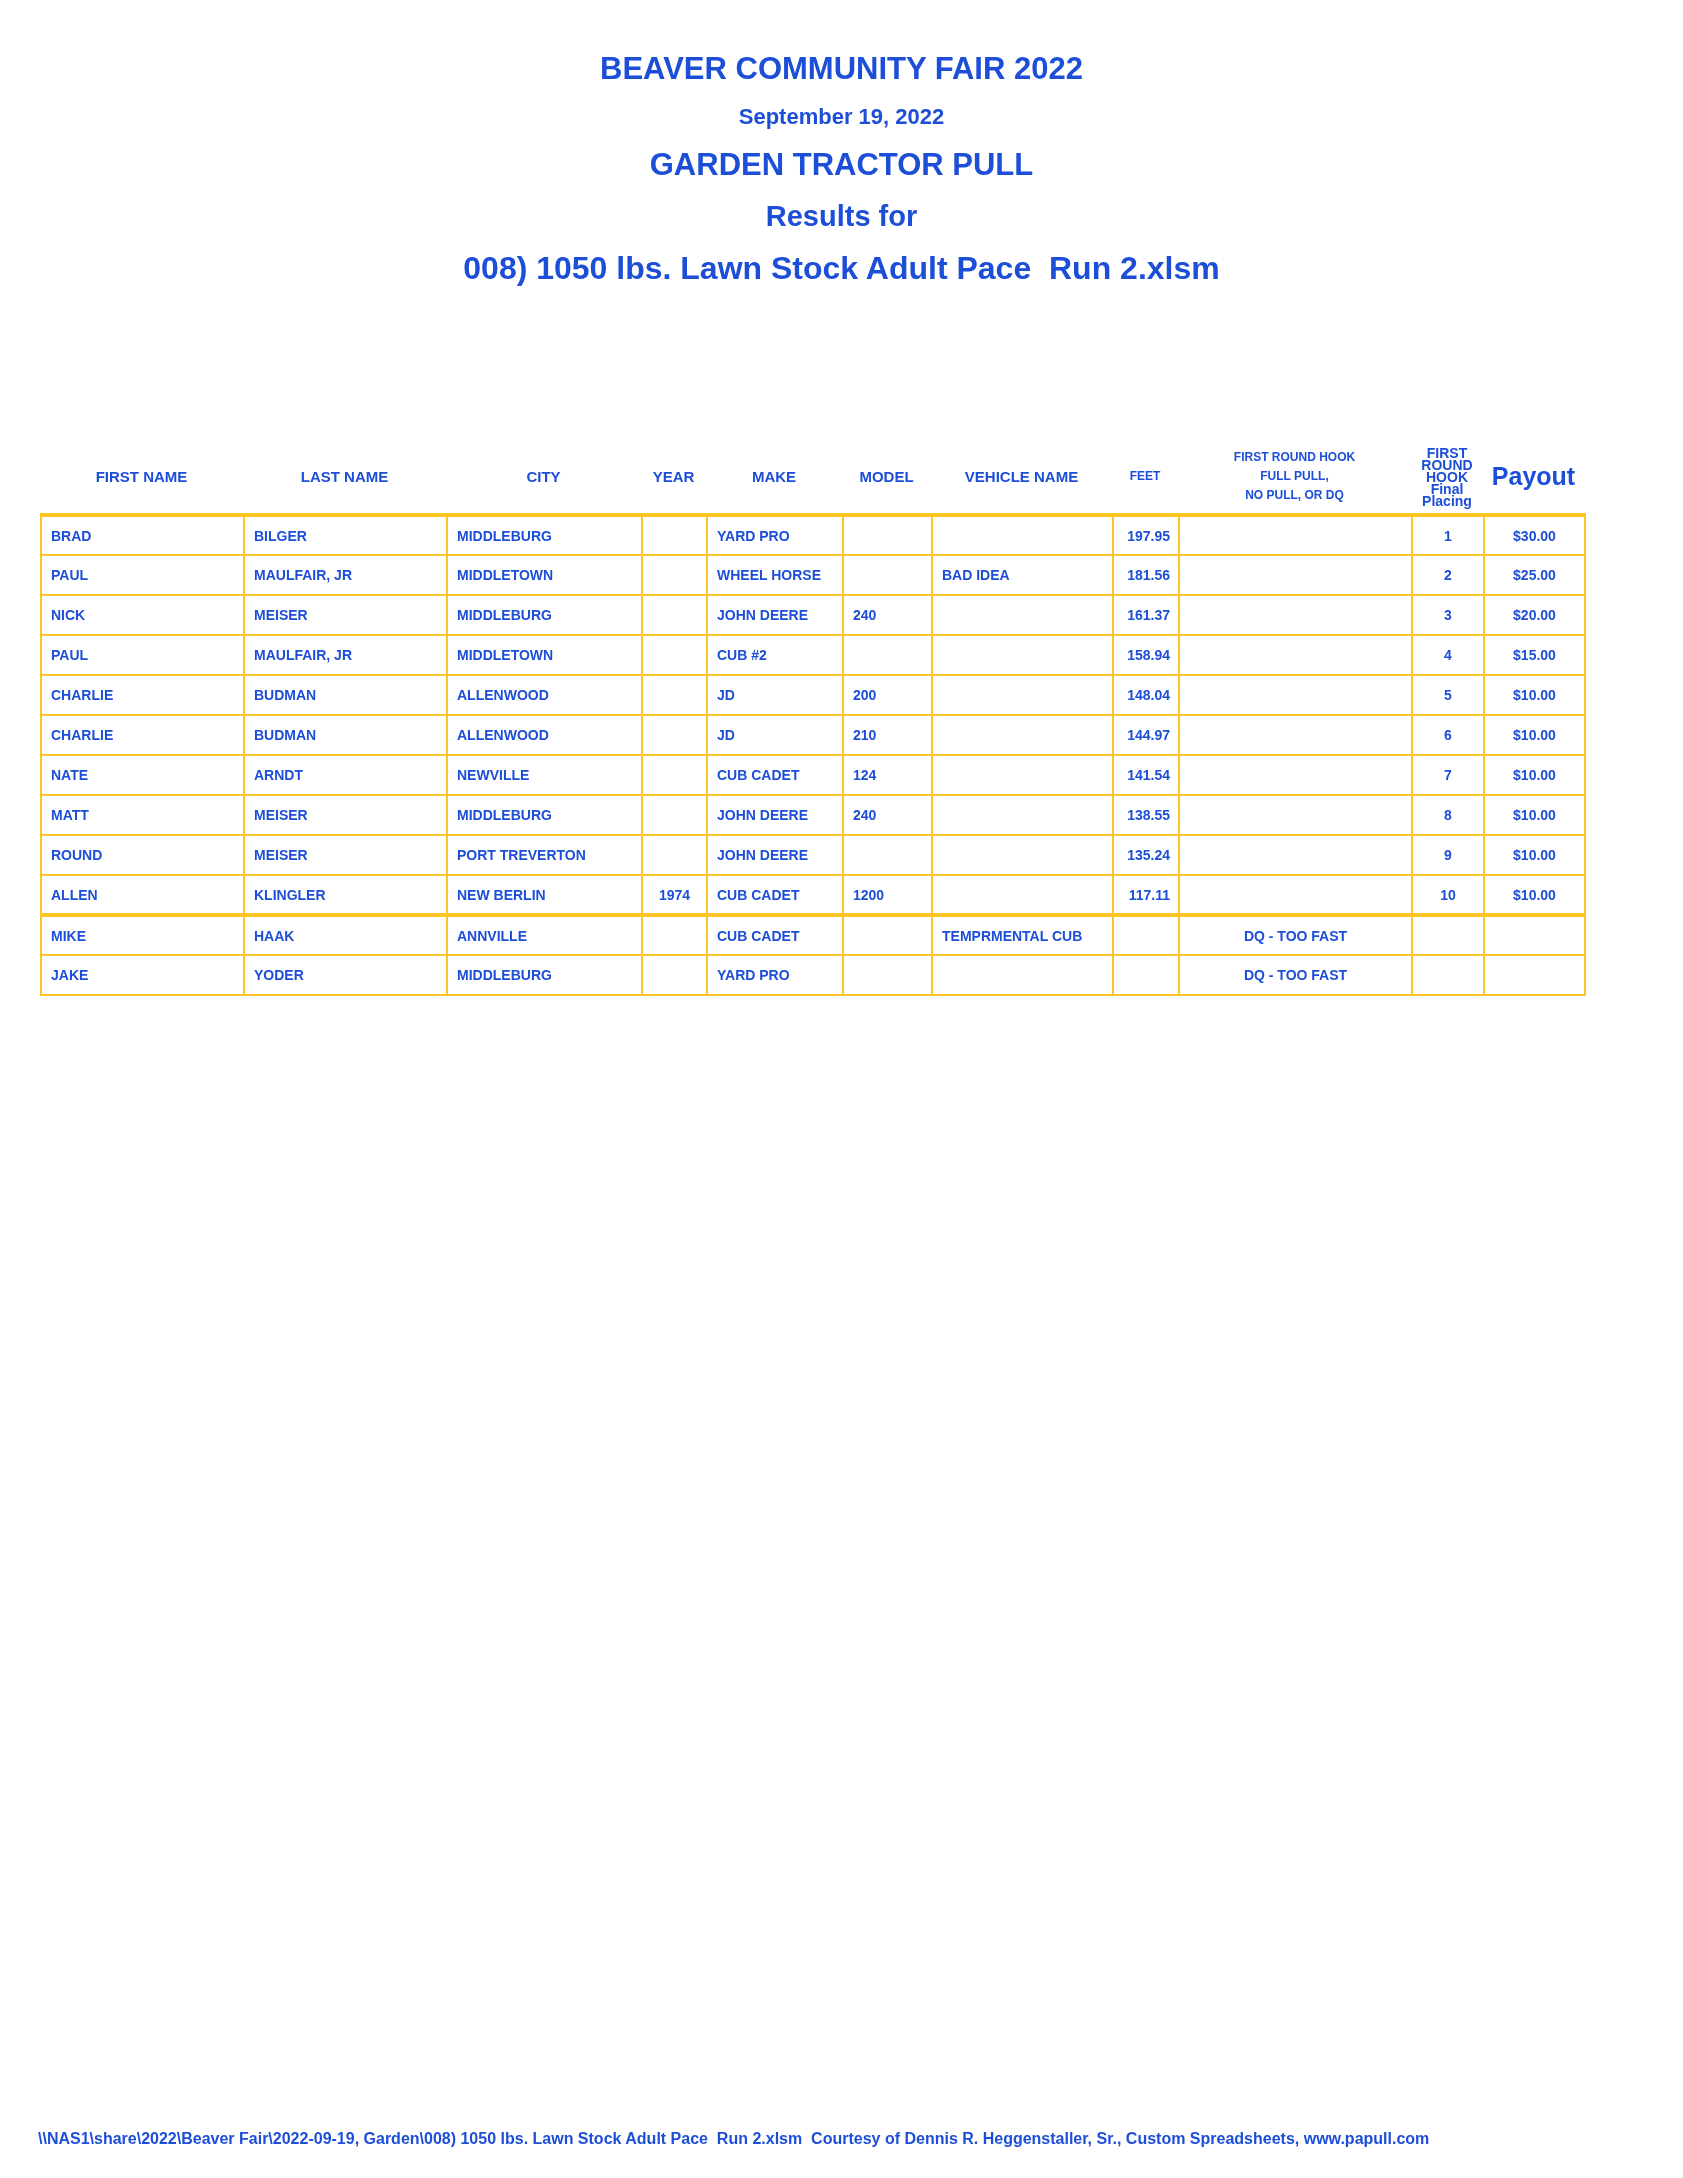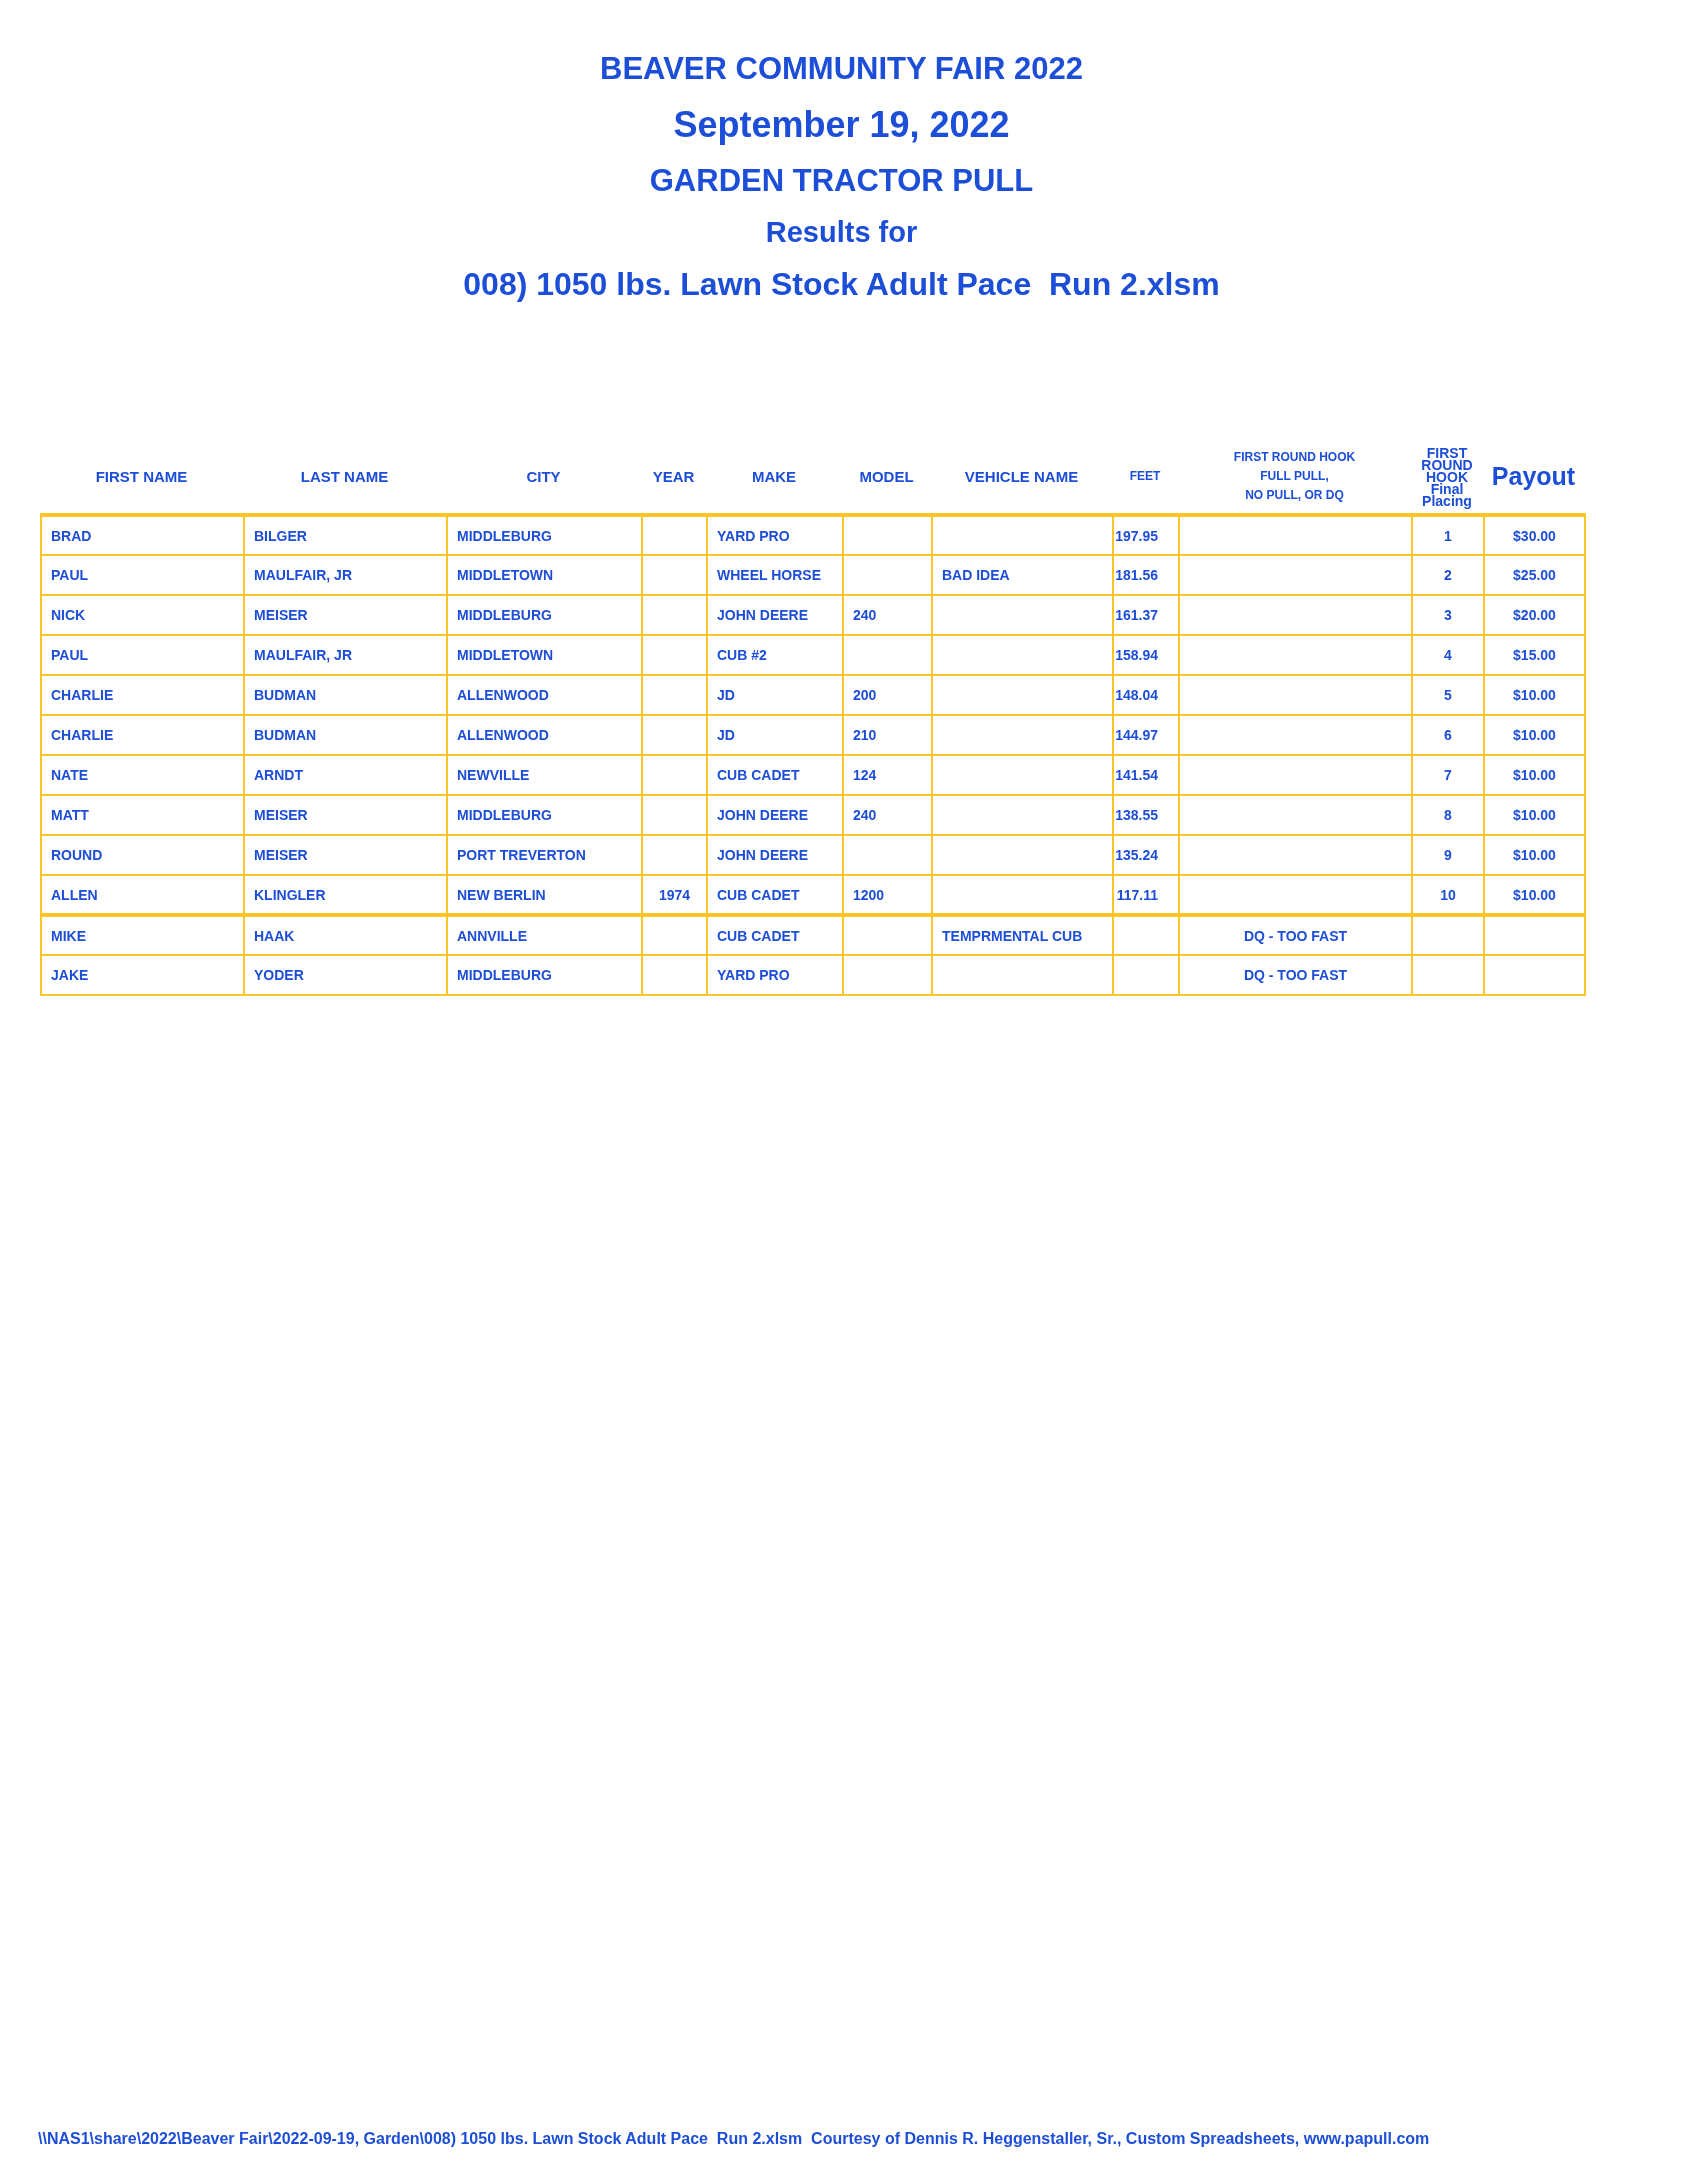--- a/index.html
+++ b/index.html
@@ -20,21 +20,21 @@
     left: 0;
     width: 100%;
     text-align: center;
   }
   .title-line {
     font-weight: bold;
     white-space: pre;
     margin-bottom: 17px;
   }
   .t-1, .t-3 { font-size: 31px; }
-  .t-2 { font-size: 36px; }
+  .t-2 { font-size: 22px; }
   .t-4 { font-size: 29px; }
   .t-5 { font-size: 32px; }
   
   .header-row {
     position: absolute;
     left: 40px;
     top: 440px;
     width: 1544px;
     height: 73px;
     display: flex;
@@ -68,21 +68,21 @@
     font-size: 14px;
     font-weight: bold;
     overflow: hidden;
     white-space: nowrap;
     vertical-align: middle;
   }
   .results-table tbody tr:first-child td { border-top-width: 4px; }
   .results-table tbody tr.thick-top td   { border-top-width: 4px; }
   td.align-left   { text-align: left;   padding-left: 9px; }
   td.align-center { text-align: center; }
-  td.align-right  { text-align: right;  padding-right: 20px; }
+  td.align-right  { text-align: right;  padding-right: 8px; }
   
   .footer {
     position: absolute;
     left: 38px;
     top: 2069px;
     font-size: 16px;
     font-weight: bold;
     line-height: 28px;
     white-space: pre;
   }

